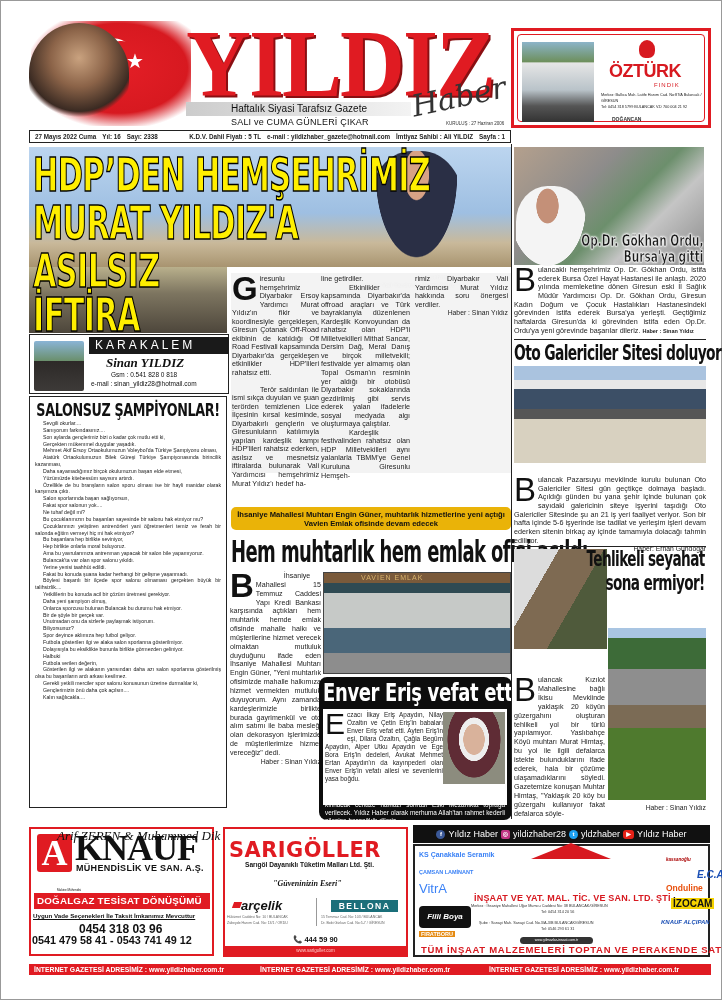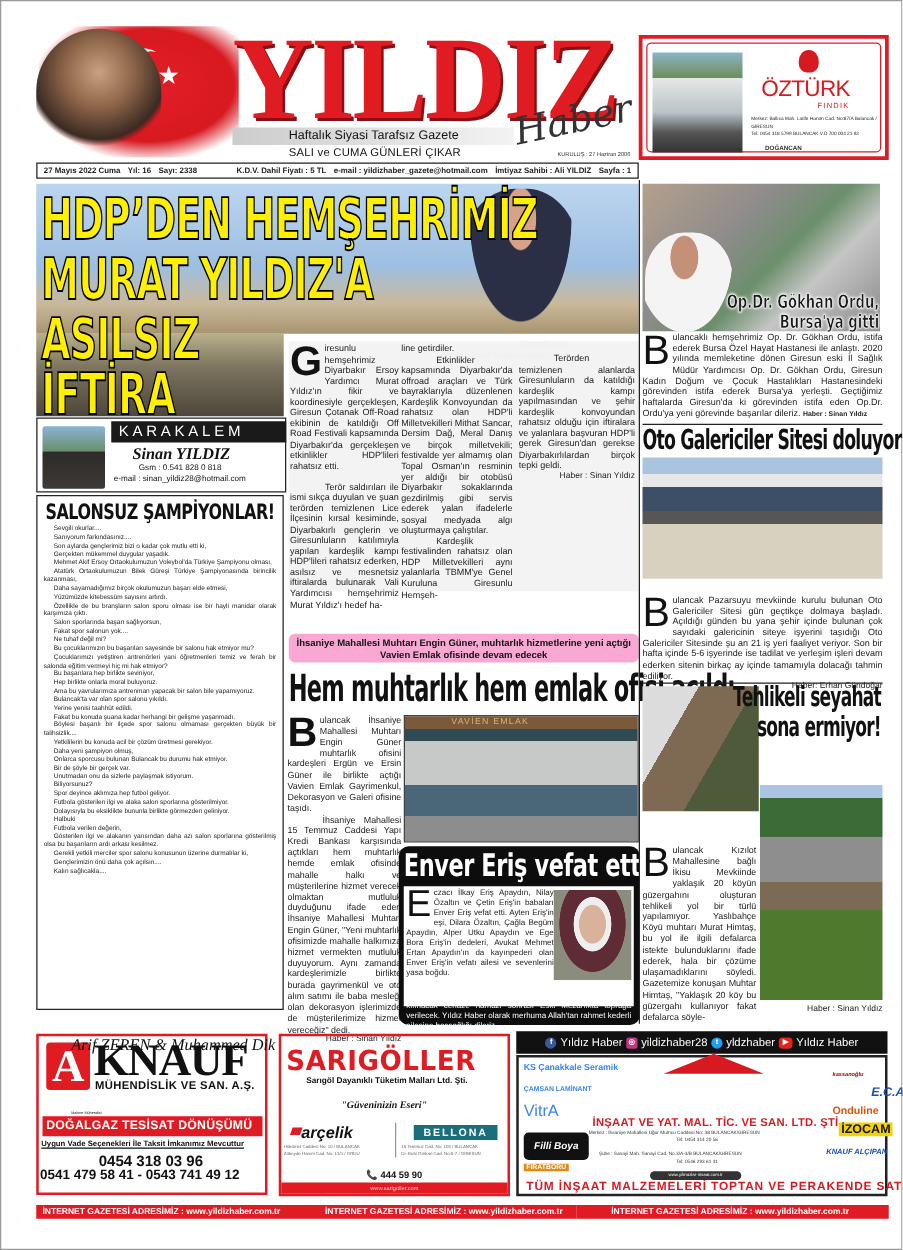--- a/index.html
+++ b/index.html
@@ -15,21 +15,21 @@
 .haber-script{left:410px;top:78px;font-family:"DejaVu Serif",serif;font-style:italic;font-size:30px;color:#333;transform:rotate(-12deg)}
 .tagline-bar{left:185px;top:101px;width:225px;height:14px;background:linear-gradient(90deg,#ccc,#f3f3f3);font-size:10px;color:#111;padding-left:45px;line-height:14px}
 .subtag{left:230px;top:116px;font-size:9px;letter-spacing:.2px}
 .founded{left:445px;top:120px;font-size:4.5px;color:#333}
 .infobar{left:28px;top:129px;width:482px;height:13px;border:1px solid #222;font-size:6.3px;display:flex;align-items:center;padding:0 5px;gap:6px;white-space:nowrap;font-weight:bold;color:#222}
 .infobar .spacer{flex:1}
 
 .ozturk{left:510px;top:27px;width:200px;height:100px;border:3px solid #e01b22;background:#fff}
 .ozturk-inner{position:absolute;left:3px;top:3px;right:3px;bottom:3px;border:1px solid #e01b22;border-radius:4px}
 .ozturk-photo{left:8px;top:11px;width:72px;height:80px;background:linear-gradient(180deg,#8cb4c9 0%,#6d8f5b 25%,#e6e6e6 26%,#b9c3c9 60%,#555 80%,#333 100%)}
-.ozturk-name{left:95px;top:30px;font-size:18px;font-weight:normal;color:#d71920;letter-spacing:-.5px}
+.ozturk-name{left:95px;top:30px;font-size:18px;font-weight:bold;color:#d71920;letter-spacing:-.5px}
 .ozturk-sub{left:140px;top:51px;font-size:6px;color:#d71920;letter-spacing:1px}
 .ozturk-logo{left:125px;top:9px;width:16px;height:18px;background:#d71920;border-radius:50% 50% 40% 40%}
 .ozturk-addr{left:87px;top:61px;width:115px;font-size:3.8px;color:#222;line-height:6px}
 .ozturk-brand{left:98px;top:85px;font-size:5px;font-weight:bold;color:#333}
 
 .hero{left:28px;top:146px;width:482px;height:120px;background:linear-gradient(180deg,#bcd5ef 0%,#9ebfe2 55%,#c9b99a 80%,#a89470 100%)}
 .hero2{left:28px;top:266px;width:198px;height:66px;background:linear-gradient(180deg,#b9b08c 0%,#7d7560 40%,#4d463b 100%)}
 .person{left:368px;top:150px;width:95px;height:120px;border-radius:45% 45% 10% 10%;background:radial-gradient(ellipse at 50% 20%,#d7a285 0 18%,#2a2f45 19% 60%,rgba(0,0,0,0) 61%)}
 .headline{font-family:"DejaVu Sans",sans-serif;font-weight:bold;color:#ffef00;-webkit-text-stroke:1.5px #000;letter-spacing:-1px;line-height:1;transform-origin:left top}
 .h1{left:32px;top:151px;font-size:46px;transform:scaleX(.66)}
@@ -51,21 +51,21 @@
 .salon-body p{text-indent:8px;text-align:justify}
 
 .col{font-size:7.2px;line-height:8.55px;text-align:justify;color:#222;hyphens:auto}
 .col p{text-indent:0}
 .dropcap{float:left;font-size:33px;line-height:26px;font-weight:bold;margin:1px 2px 0 0;color:#111}
 .art1{left:230px;top:272px;width:280px;height:200px;background:#f2f2f2;opacity:.95}
 .art1-c1{left:231px;top:274px;width:87px}
 .art1-c2{left:320px;top:274px;width:89px}
 .art1-c3{left:414px;top:274px;width:93px}
 .byline{text-align:right;font-size:6.8px}
-.subhead{left:230px;top:506px;width:280px;height:23px;background:#f9a8d4;border-radius:5px;font-size:7.6px;font-weight:bold;text-align:center;line-height:9px;padding-top:3px}
+.subhead{left:230px;top:506px;width:280px;height:23px;background:#eab308;border-radius:5px;font-size:7.6px;font-weight:bold;text-align:center;line-height:9px;padding-top:3px}
 .bighead{left:230px;top:533px;font-family:"DejaVu Sans",sans-serif;font-weight:bold;font-size:30px;transform:scaleX(.6);transform-origin:left top;white-space:nowrap;letter-spacing:-1px}
 .art2-col{left:229px;top:571px;width:91px;font-size:7.1px;line-height:8.85px}
 .emlak-photo{left:322px;top:571px;width:188px;height:102px;background:linear-gradient(180deg,#7a5a3b 0 10%,#2f4a53 10% 20%,#c6c9c7 20% 55%,#4a6679 55% 80%,#8d8d8d 80% 100%);border:1px solid #444}
 .emlak-sign{left:360px;top:573px;font-size:7px;color:#d7b36d;letter-spacing:1px}
 .enver{left:318px;top:676px;width:193px;height:143px;background:#0d0d0d;border-radius:8px}
 .enver-title{left:322px;top:677px;font-family:"DejaVu Sans",sans-serif;font-weight:bold;font-size:25px;color:#fff;transform:scaleX(.72);transform-origin:left top;white-space:nowrap;letter-spacing:-.5px}
 .enver-box{left:322px;top:708px;width:184px;height:96px;background:#fff}
 .enver-text{left:324px;top:710px;width:118px;font-size:6.4px;line-height:8px}
 .enver-photo{left:442px;top:711px;width:62px;height:72px;background:radial-gradient(ellipse at 50% 38%,#d9b29b 0 24%,#eee 25% 34%,#5f2c35 35% 60%,#8c8c7e 61%)}
 .enver-text2{left:324px;top:782px;width:180px;font-size:6.4px;line-height:8px;text-align:justify}
@@ -222,29 +222,28 @@
     <span class="dropcap">G</span>
     <p>iresunlu hemşehrimiz Diyarbakır Ersoy Yardımcı Murat Yıldız'ın fikir ve koordinesiyle gerçekleşen, Giresun Çotanak Off-Road ekibinin de katıldığı Off Road Festivali kapsamında Diyarbakır'da gerçekleşen etkinlikler HDP'lileri rahatsız etti.</p>
     <p style="text-indent:28px;margin-top:8px">Terör saldırıları ile ismi sıkça duyulan ve şuan terörden temizlenen Lice İlçesinin kırsal kesiminde, Diyarbakırlı gençlerin ve Giresunluların katılımıyla yapılan kardeşlik kampı HDP'lileri rahatsız ederken, asılsız ve mesnetsiz iftiralarda bulunarak Vali Yardımcısı hemşehrimiz Murat Yıldız'ı hedef ha-</p>
   </div>
   <div class="abs col art1-c2">
     <p>line getirdiler.</p>
     <p style="text-indent:28px">Etkinlikler kapsamında Diyarbakır'da offroad araçları ve Türk bayraklarıyla düzenlenen Kardeşlik Konvoyundan da rahatsız olan HDP'li Milletvekilleri Mithat Sancar, Dersim Dağ, Meral Danış ve birçok milletvekili; festivalde yer almamış olan Topal Osman'ın resminin yer aldığı bir otobüsü Diyarbakır sokaklarında gezdirilmiş gibi servis ederek yalan ifadelerle sosyal medyada algı oluşturmaya çalıştılar.</p>
     <p style="text-indent:28px">Kardeşlik festivalinden rahatsız olan HDP Milletvekilleri aynı yalanlarla TBMM'ye Genel Kuruluna Giresunlu Hemşeh-</p>
   </div>
   <div class="abs col art1-c3">
-    <p style="text-indent:28px;margin-top:8px">Terörden temizlenen alanlarda Giresunluların da katıldığı kardeşlik kampı yapılmasından ve şehir kardeşlik konvoyundan rahatsız olduğu için iftiralara ve yalanlara başvuran HDP'li gerek Giresun'dan gerekse Diyarbakırlılardan birçok tepki geldi.</p>
+    <p>rimiz Diyarbakır Vali Yardımcısı Murat Yıldız hakkında soru önergesi verdiler.</p>
     <div class="byline">Haber : Sinan Yıldız</div>
   </div>
 
   <div class="abs subhead">İhsaniye Mahallesi Muhtarı Engin Güner, muhtarlık hizmetlerine yeni açtığı Vavien Emlak ofisinde devam edecek</div>
   <div class="abs bighead">Hem muhtarlık hem emlak ofisi açıldı</div>
   <div class="abs col art2-col">
     <span class="dropcap">B</span>
-    <p>ulancak İhsaniye Mahallesi Muhtarı Engin Güner muhtarlık ofisini kardeşleri Ergün ve Ersin Güner ile birlikte açtığı Vavien Emlak Gayrimenkul, Dekorasyon ve Galeri ofisine taşıdı.</p>
     <p style="text-indent:28px">İhsaniye Mahallesi 15 Temmuz Caddesi Yapı Kredi Bankası karşısında açtıkları hem muhtarlık hemde emlak ofisinde mahalle halkı ve müşterilerine hizmet verecek olmaktan mutluluk duyduğunu ifade eden İhsaniye Mahallesi Muhtarı Engin Güner, "Yeni muhtarlık ofisimizde mahalle halkımıza hizmet vermekten mutluluk duyuyorum. Aynı zamanda kardeşlerimizle birlikte burada gayrimenkül ve oto alım satımı ile baba mesleği olan dekorasyon işlerimizde de müşterilerimize hizmet vereceğiz" dedi.</p>
     <div class="byline">Haber : Sinan Yıldız</div>
   </div>
   <div class="abs emlak-photo"></div>
   <div class="abs emlak-sign">VAVİEN EMLAK</div>
 
   <div class="abs enver"></div>
   <div class="abs enver-title">Enver Eriş vefat etti</div>
   <div class="abs enver-box"></div>
   <div class="abs col enver-text">

